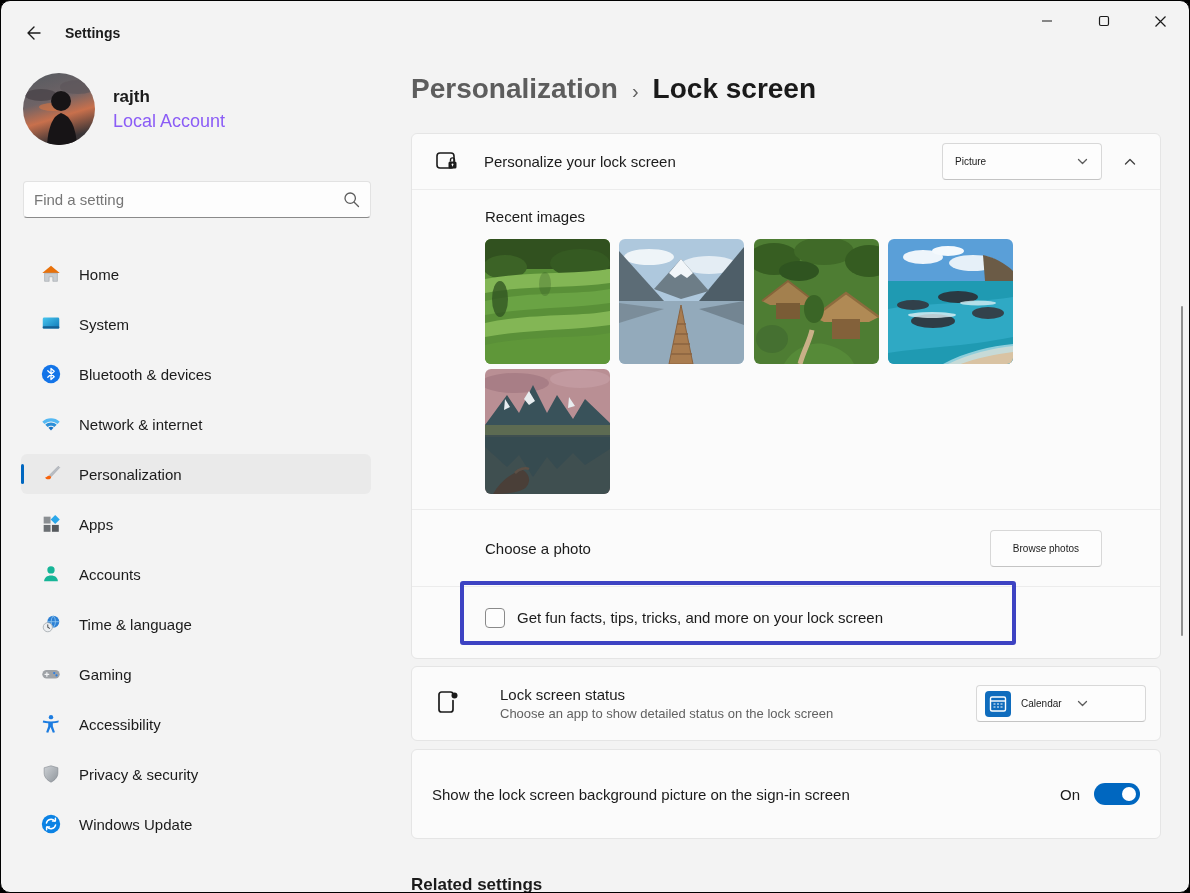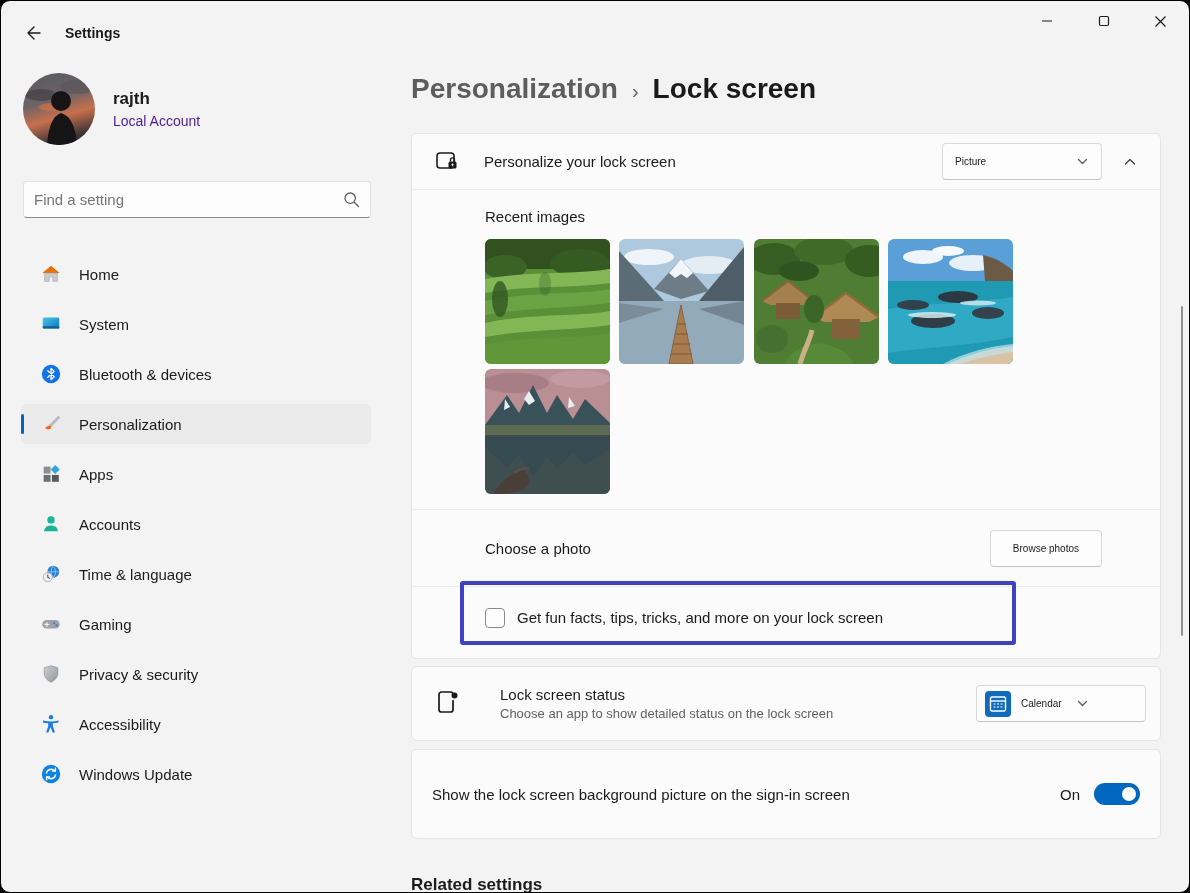--- a/index.html
+++ b/index.html
@@ -16,21 +16,21 @@
   .app-title { position:absolute; left:64px; top:24px; font-size:14px; font-weight:700; color:#1b1b1b; }
   .win-controls { position:absolute; right:0; top:0; height:40px; display:flex; }
   .win-btn { width:57px; height:40px; display:flex; align-items:center; justify-content:center; cursor:pointer; }
 
   
   .sidebar { position:absolute; left:0; top:48px; width:390px; bottom:0; }
   .user-card { position:absolute; left:22px; top:24px; display:flex; align-items:center; }
   .avatar { width:72px; height:72px; border-radius:50%; overflow:hidden; flex:0 0 72px; }
   .user-meta { margin-left:18px; }
   .user-name { font-size:17px; font-weight:700; color:#1b1b1b; margin-bottom:4px; }
-  .user-type { font-size:14px; color:#4c1d95; }
+  .user-type { font-size:18px; color:#8b5cf6; }
   .searchbox { position:absolute; left:22px; top:132px; width:348px; height:37px;
                background:#fdfdfd; border:1px solid #e2e2e2; border-bottom:1px solid #8a8a8a;
                border-radius:4px; display:flex; align-items:center; padding:0 10px; }
   .searchbox input { flex:1; border:none; outline:none; background:transparent;
                      font-size:15px; color:#1b1b1b; font-family:inherit; }
   .searchbox input::placeholder { color:#767676; }
   .nav { position:absolute; left:0; top:205px; width:390px; }
   .nav-item { position:relative; margin:0 20px 10px 20px; height:40px; border-radius:6px;
               display:flex; align-items:center; padding-left:18px; cursor:pointer; }
   .nav-item.selected { background:#eaeaea; }
@@ -197,20 +197,30 @@
       <div class="nav-item">
         <span class="nav-icon">
           <svg width="22" height="22" viewBox="0 0 24 24">
             <circle cx="12" cy="12" r="10" fill="#1374e8"></circle>
             <path d="M8.5 8.5 15.5 15 12 18V6l3.5 3L8.5 15.5" stroke="#fff" stroke-width="1.4" fill="none" stroke-linejoin="round" stroke-linecap="round"></path>
           </svg>
         </span>
         <span class="nav-label">Bluetooth &amp; devices</span>
       </div>
 
+      <div class="nav-item">
+        <span class="nav-icon">
+          <svg width="22" height="22" viewBox="0 0 24 24">
+            <path d="M2.5 9.5C7.5 4.5 16.5 4.5 21.5 9.5L19 12c-3.8-3.8-10.2-3.8-14 0z" fill="#54b8f2"></path>
+            <path d="M5.8 12.8c3.4-3.4 9-3.4 12.4 0l-2.6 2.6c-2-2-5.2-2-7.2 0z" fill="#2b8fd8"></path>
+            <path d="M9.2 16.2c1.5-1.5 4.1-1.5 5.6 0L12 19z" fill="#1572c4"></path>
+          </svg>
+        </span>
+        <span class="nav-label">Network &amp; internet</span>
+      </div>
 
       <div class="nav-item selected">
         <span class="nav-icon">
           <svg width="22" height="22" viewBox="0 0 24 24">
             <path d="M20 3.5 10.5 13l1.8 1.8L21.5 5z" fill="#b9bdc4" stroke="#8f959c" stroke-width="0.5"></path>
             <path d="M10 13.5c-2 .3-2.5 2-4.5 2.2 1 2.3 4.5 3 6.3.8.8-1 .4-2.4-1.8-3z" fill="#f7630c"></path>
           </svg>
         </span>
         <span class="nav-label">Personalization</span>
       </div>
@@ -252,45 +262,45 @@
       <div class="nav-item">
         <span class="nav-icon">
           <svg width="22" height="22" viewBox="0 0 24 24">
             <rect x="2.5" y="7.5" width="19" height="9.5" rx="4.7" fill="#9ea2a6"></rect>
             <path d="M7.5 10.5v4M5.5 12.5h4" stroke="#f2f3f4" stroke-width="1.3" stroke-linecap="round"></path>
             <circle cx="15.5" cy="11" r="1.2" fill="#2a7de1"></circle>
             <circle cx="18" cy="13.5" r="1.2" fill="#2a7de1"></circle>
           </svg>
         </span>
         <span class="nav-label">Gaming</span>
+      </div>
+
+      <div class="nav-item">
+        <span class="nav-icon">
+          <svg width="22" height="22" viewBox="0 0 24 24">
+            <circle cx="12" cy="4.5" r="2.4" fill="#1c7ce0"></circle>
+            <path d="M3.5 8.2c2.8.7 5.7 1 8.5 1s5.7-.3 8.5-1l-.5 2.2c-2 .5-4 .8-6 .9v3.2l2.3 6.5-2.3.6-2.5-6.2-2.5 6.2-2.3-.6 2.3-6.5v-3.2c-2-.1-4-.4-6-.9z" fill="#1c7ce0"></path>
+          </svg>
+        </span>
+        <span class="nav-label">Accessibility</span>
       </div>
 
       <div class="nav-item">
         <span class="nav-icon">
           <svg width="22" height="22" viewBox="0 0 24 24">
             <defs>
                 <linearGradient id="shld" x1="0" y1="0" x2="1" y2="1">
               <stop offset="0" stop-color="#cdd1d5"></stop>
                   <stop offset="1" stop-color="#8f959b"></stop>
                 </linearGradient>
               </defs>
             <path d="M12 3l7.5 2.2v5.6c0 4.8-3.4 8-7.5 10.2-4.1-2.2-7.5-5.4-7.5-10.2V5.2z" fill="url(#shld)" stroke="#7d838a" stroke-width="0.6"></path>
           </svg>
         </span>
         <span class="nav-label">Privacy &amp; security</span>
-      </div>
-
-      <div class="nav-item">
-        <span class="nav-icon">
-          <svg width="22" height="22" viewBox="0 0 24 24">
-            <circle cx="12" cy="4.5" r="2.4" fill="#1c7ce0"></circle>
-            <path d="M3.5 8.2c2.8.7 5.7 1 8.5 1s5.7-.3 8.5-1l-.5 2.2c-2 .5-4 .8-6 .9v3.2l2.3 6.5-2.3.6-2.5-6.2-2.5 6.2-2.3-.6 2.3-6.5v-3.2c-2-.1-4-.4-6-.9z" fill="#1c7ce0"></path>
-          </svg>
-        </span>
-        <span class="nav-label">Accessibility</span>
       </div>
 
       <div class="nav-item">
         <span class="nav-icon">
           <svg width="22" height="22" viewBox="0 0 24 24">
             <circle cx="12" cy="12" r="10" fill="#0b82e4"></circle>
             <path d="M7 11a5.2 5.2 0 0 1 9-2.4" stroke="#fff" stroke-width="1.6" fill="none" stroke-linecap="round"></path>
             <path d="M16.8 5.6v3.2h-3.2" fill="none" stroke="#fff" stroke-width="1.6" stroke-linecap="round" stroke-linejoin="round"></path>
             <path d="M17 13a5.2 5.2 0 0 1-9 2.4" stroke="#fff" stroke-width="1.6" fill="none" stroke-linecap="round"></path>
             <path d="M7.2 18.4v-3.2h3.2" fill="none" stroke="#fff" stroke-width="1.6" stroke-linecap="round" stroke-linejoin="round"></path>

